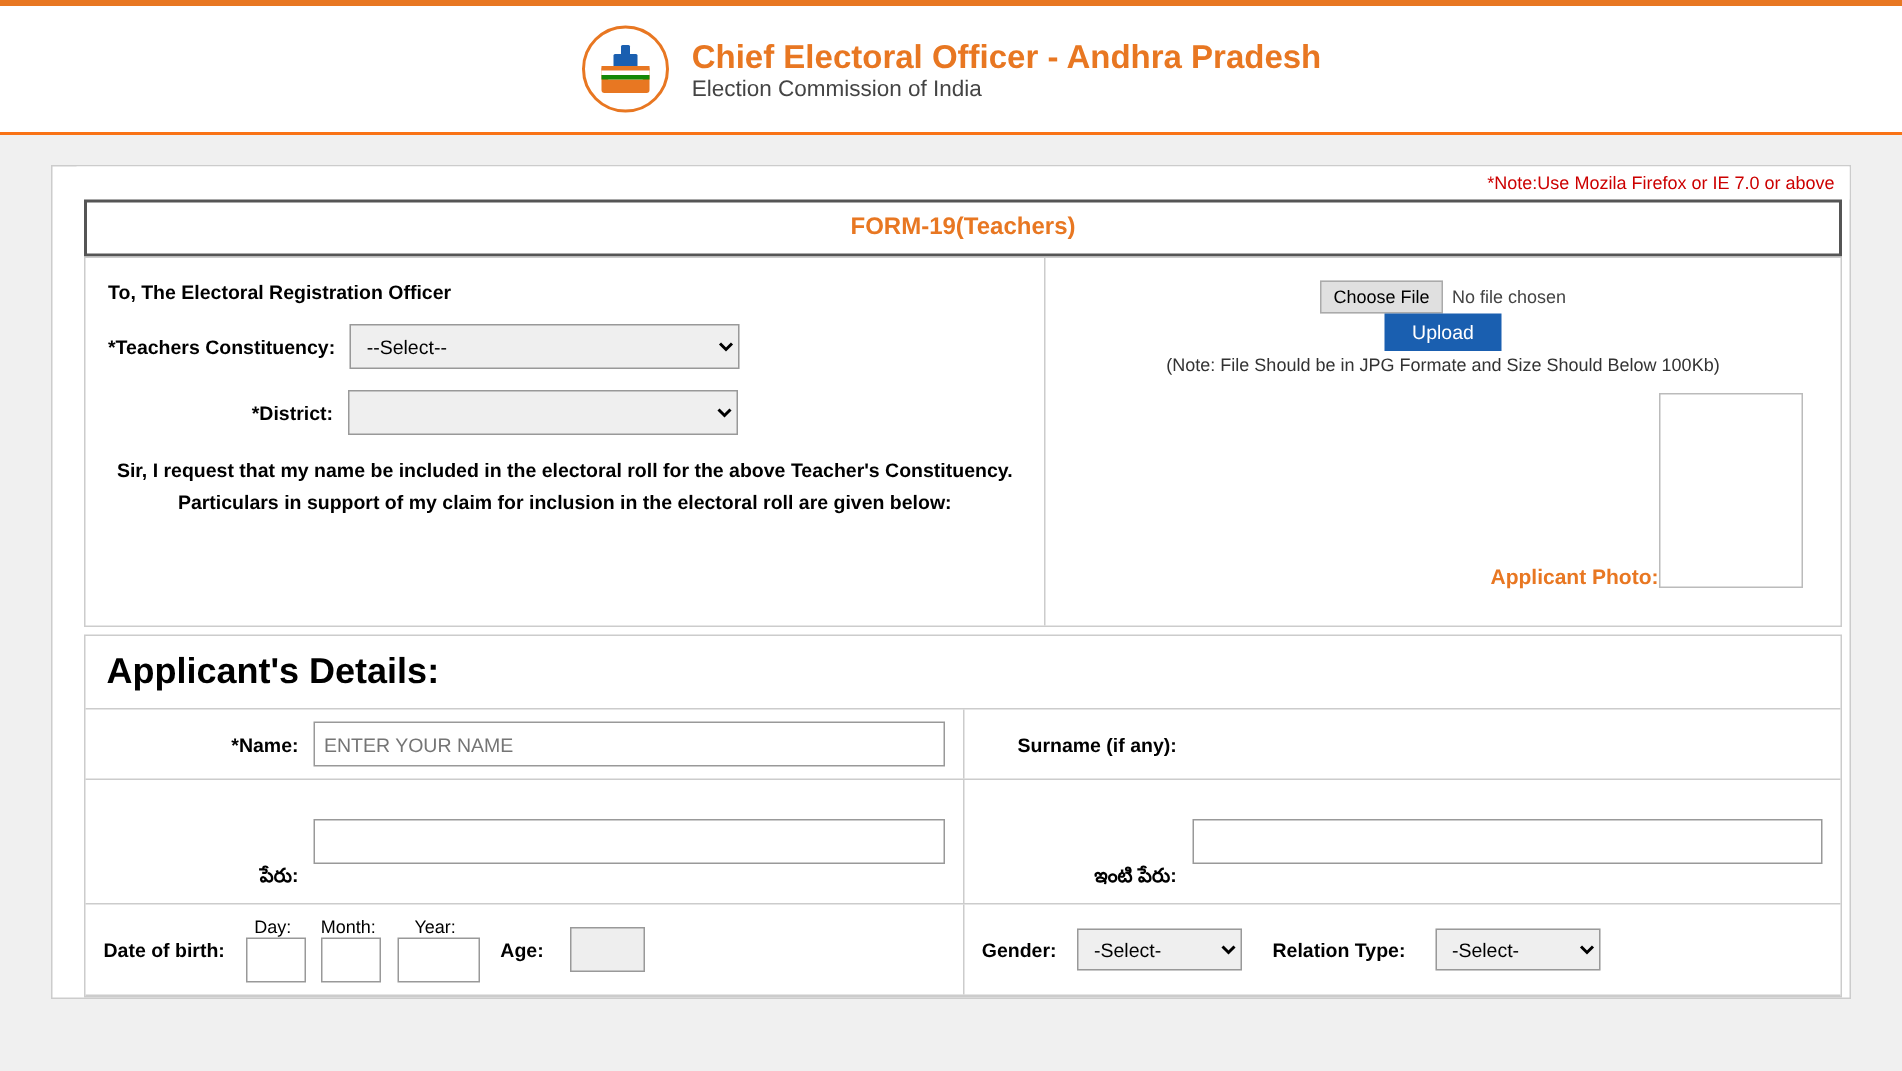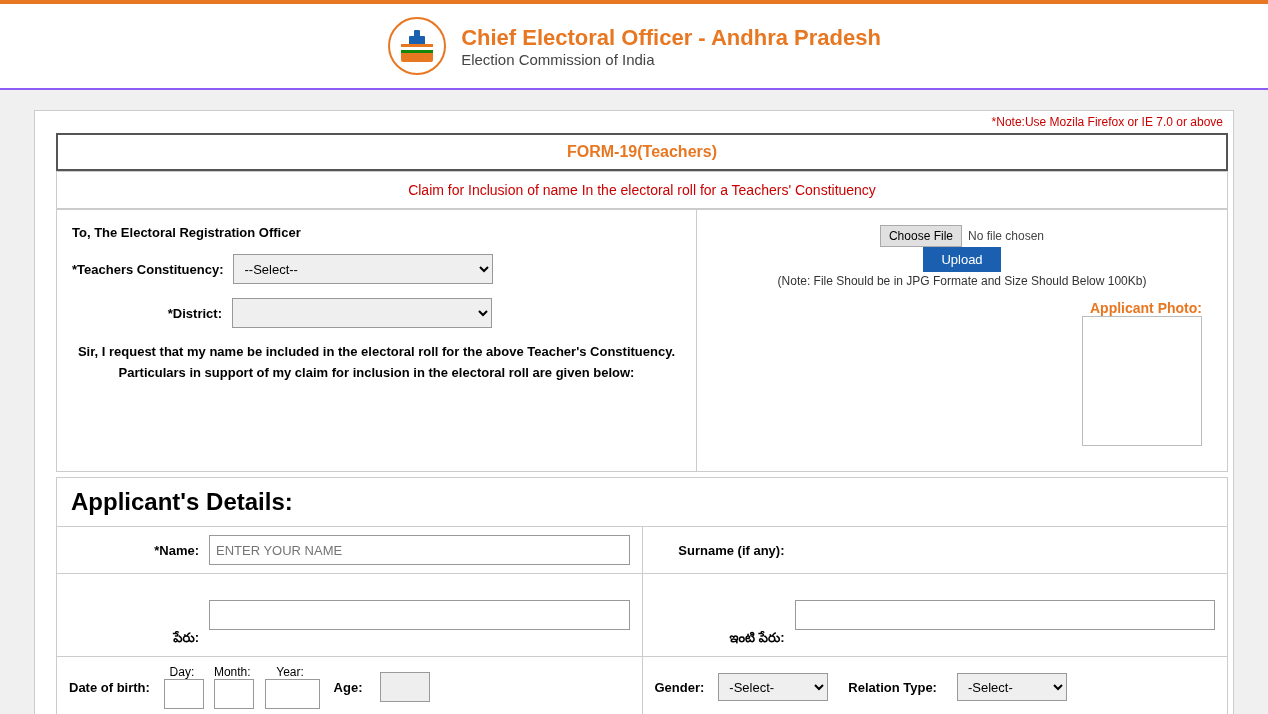--- a/index.html
+++ b/index.html
@@ -11,21 +11,21 @@
     .top-border {
       height: 4px;
       background: #e87722;
     }
     .header {
       background: #fff;
       display: flex;
       align-items: center;
       justify-content: center;
       padding: 12px 7px;
-      border-bottom: 2px solid #8b5cf6;
+      border-bottom: 2px solid #f97316;
     }
     .header-logo {
       display: flex;
       align-items: center;
       gap: 14px;
     }
     .logo-icon {
       width: 60px;
       height: 60px;
     }
@@ -264,21 +264,21 @@
       height: 28px;
       border: 1px solid #999;
       font-size: 13px;
     }
     .telugu-label {
       font-size: 14px;
       margin-top: 48px;
     }
     .photo-right-wrapper {
       display: flex;
-      flex-direction: column;
+      flex-direction: row;
       align-items: flex-end;
       padding: 10px;
       width: 100%;
     }
   </style>
 </head>
 <body>
 
 <div class="top-border"></div>
 
@@ -306,21 +306,20 @@
 
 <div class="main-content">
   <div class="form-wrapper">
 
     <div class="note-bar">
       <span>*Note:Use Mozila Firefox or IE 7.0 or above</span>
     </div>
 
     <div class="form-title-bar">FORM-19(Teachers)</div>
 
-    <div class="claim-subtitle">Claim for Inclusion of name In the electoral roll for a Teachers' Constituency</div>
 
     <div class="section-top">
       <div class="section-left">
         <div class="officer-title">To, The Electoral Registration Officer</div>
 
         <div class="field-row">
           <span class="field-label">*Teachers Constituency:</span>
           <select>
             <option>--Select--</option>
           </select>

